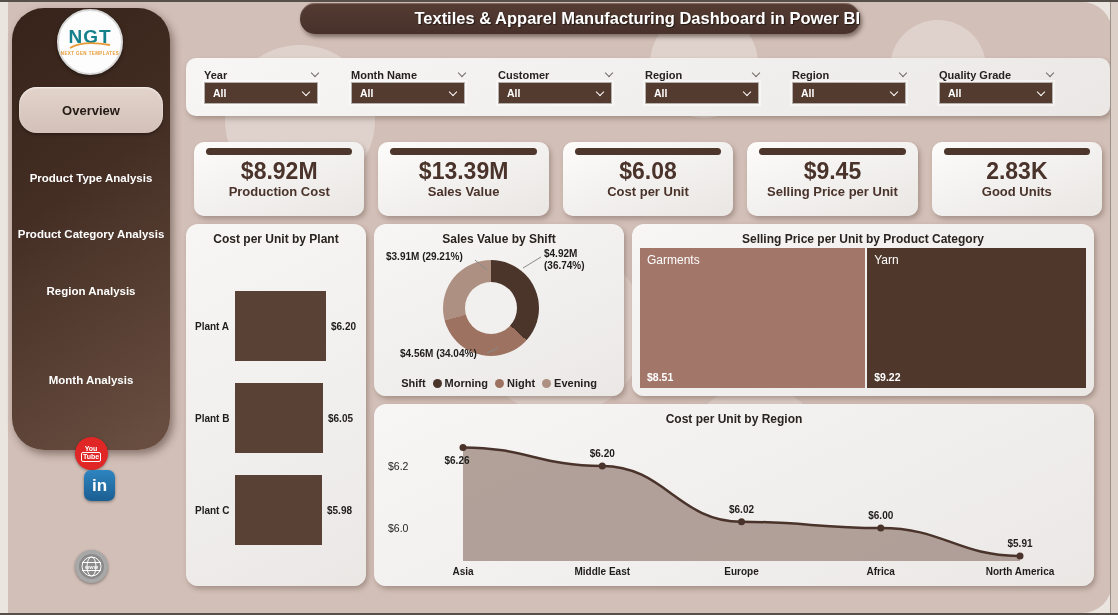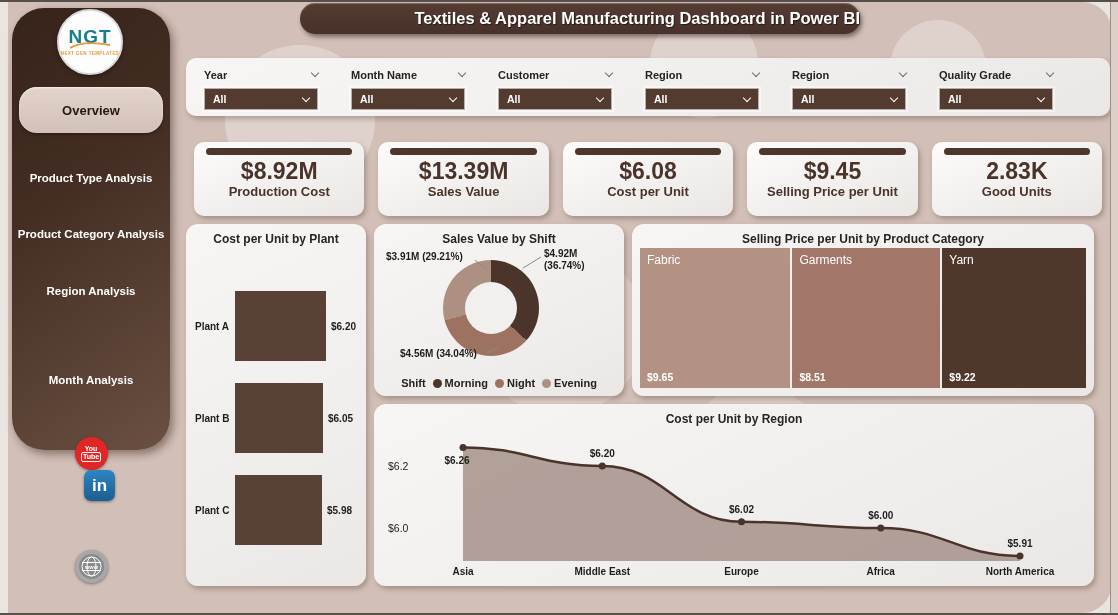--- a/index.html
+++ b/index.html
@@ -49,21 +49,21 @@
   .panel { position:absolute; background:linear-gradient(155deg,#f8f6f5 0%,#efedeb 70%,#eae7e5 100%);
     border-radius:12px; box-shadow:2px 3px 5px rgba(80,60,50,0.35); z-index:2; }
   .panel-title { font-size:12px; font-weight:bold; color:#29241f; text-align:center; padding-top:8px; }
 
   
   .filters { left:186px; top:58px; width:924px; height:58px; display:flex; gap:33px; padding:9px 18px 0 18px; border-radius:10px; }
   .slicer { width:114px; }
   .slicer-head { display:flex; align-items:center; justify-content:space-between; height:15px; }
   .slicer-label { font-size:11px; font-weight:bold; color:#262220; }
   .chev { width:6px; height:6px; border-right:1.5px solid #6f6a65; border-bottom:1.5px solid #6f6a65; transform:rotate(45deg); margin-top:-3px; }
-  .dropdown { margin-top:6px; height:22px; background:#543b2f; border:1px solid #b5b0ab; box-shadow:0 0 0 2px rgba(255,255,255,0.45);
+  .dropdown { height:22px; background:#543b2f; border:1px solid #b5b0ab; box-shadow:0 0 0 2px rgba(255,255,255,0.45);
     display:flex; align-items:center; justify-content:space-between; padding:0 8px; cursor:pointer; }
   .dropdown-value { color:#fff; font-size:10.5px; font-weight:bold; }
   .chev-w { width:6px; height:6px; border-right:1.7px solid #fff; border-bottom:1.7px solid #fff; transform:rotate(45deg); margin-top:-3px; }
 
   
   .kpi-row { position:absolute; left:186px; top:142px; width:908px; height:74px; display:flex; gap:14px; z-index:2;margin-left:8px; }
   .kpi { flex:1; border-radius:10px; background:linear-gradient(160deg,#fdfcfb,#e9e6e3);
     box-shadow:2px 3px 5px rgba(80,60,50,0.35); padding-top:6px; text-align:center; }
   .kpi-bar { width:86%; height:7px; background:#4d362b; border-radius:6px; margin:0 auto; }
   .kpi-value { font-size:23px; font-weight:bold; color:#4a332a; margin-top:3px; line-height:26px; }
@@ -310,24 +310,20 @@
     <span class="legend-item">
       <span class="legend-dot" style="background: rgb(174, 144, 130);"></span>
       <span class="legend-name">Evening</span>
     </span>
   </div>
 </div>
 
 <div class="panel tree-panel">
   <div class="panel-title">Selling Price per Unit by Product Category</div>
   <div class="tree-map">
-    <div class="tree-item" style="flex-grow: 9.65; background: rgb(179, 145, 131);">
-      <span class="tree-name">Fabric</span>
-      <span class="tree-val">$9.65</span>
-    </div>
     <div class="tree-item" style="flex-grow: 9.49; background: rgb(163, 118, 106);">
       <span class="tree-name">Garments</span>
       <span class="tree-val">$8.51</span>
     </div>
     <div class="tree-item" style="flex-grow: 9.22; background: rgb(79, 55, 44);">
       <span class="tree-name">Yarn</span>
       <span class="tree-val">$9.22</span>
     </div>
   </div>
 </div>

